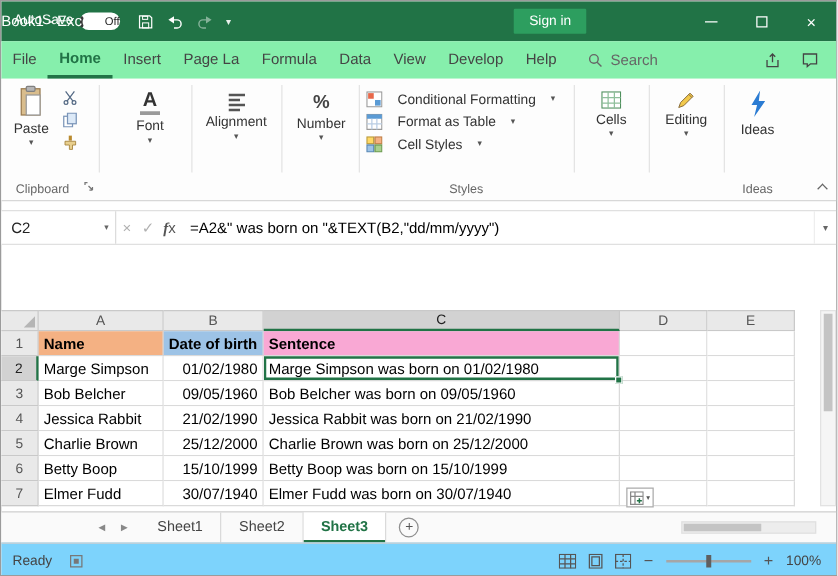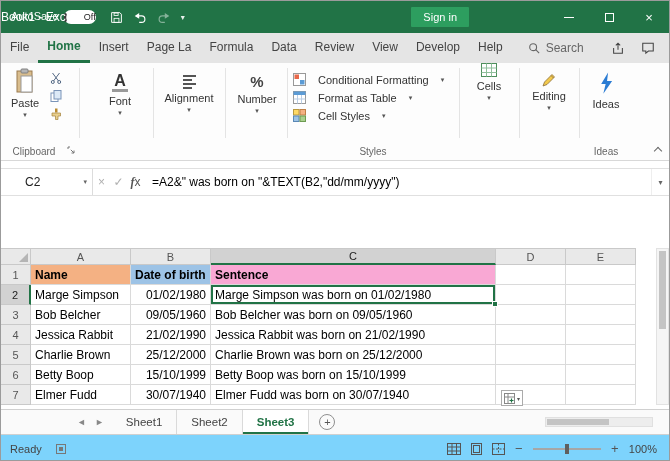--- a/index.html
+++ b/index.html
@@ -18,21 +18,21 @@
   .dimmed{opacity:.45}
   .qat-arrow{font-size:8px;opacity:.9}
   .win-title{position:absolute;left:0;right:0;text-align:left;font-size:12px;pointer-events:none}
   .signin{position:absolute;right:200px;top:6px;height:20px;padding:0 12px;background:#2d9e5f;color:#fff;font-size:11px;display:flex;align-items:center;border-radius:1px}
   .winctl{position:absolute;right:0;top:0;height:32px;display:flex}
   .winctl .wbtn{width:40px;height:32px;display:flex;align-items:center;justify-content:center;font-size:13px}
   .wbtn .minbar{display:block;width:10px;border-top:1px solid #fff}
   .wbtn .maxbox{display:block;width:9px;height:9px;border:1px solid #fff}
 
   
-  .tabrow{position:absolute;top:32px;left:0;right:0;height:30px;background:#e5e5e5;display:flex;align-items:center;font-size:12px;color:#444}
+  .tabrow{position:absolute;top:32px;left:0;right:0;height:30px;background:#86efac;display:flex;align-items:center;font-size:12px;color:#444}
   .rtab{height:30px;line-height:29px;padding:0 9px;white-space:nowrap}
   .rtab.active{color:#217346;font-weight:bold;border-bottom:3px solid #217346;line-height:26px}
   .searchbox{display:flex;align-items:center;gap:6px;margin-left:16px;color:#666}
   .tabrow-right{margin-left:auto;display:flex;align-items:center;gap:16px;padding-right:14px}
 
   
   .ribbon{position:absolute;top:62px;left:0;right:0;height:98px;background:#fdfdfd;border-bottom:1px solid #d8d8d8;font-size:11px;color:#333}
   .rsep{position:absolute;top:5px;bottom:22px;width:1px;background:#e4e4e4}
   .bigbtn{position:absolute;display:flex;flex-direction:column;align-items:center;justify-content:flex-start;gap:3px;text-align:center}
   .bigbtn .blabel{font-size:11px;color:#333}
@@ -42,21 +42,21 @@
   .styles-row{position:absolute;left:292px;width:160px;height:17px;display:flex;align-items:center;gap:12px;font-size:11px;color:#333;white-space:nowrap}
   .fontA{font-size:16px;font-weight:bold;color:#333;line-height:16px;border-bottom:3px solid #9a9a9a;padding:0 2px}
   .alignbars{display:flex;flex-direction:column;gap:2px;align-items:flex-start}
   .alignbars i{display:block;height:2px;background:#555}
   .pct{font-size:15px;color:#444;font-weight:bold}
   .chev-up{display:block;width:6px;height:6px;border-left:1.5px solid #666;border-top:1.5px solid #666;transform:rotate(45deg)}
   .launcher{position:absolute;bottom:4px}
 
   
   .formulabar{position:absolute;top:167px;left:0;right:0;height:28px;background:#fff;border-top:1px solid #e0e0e0;border-bottom:1px solid #e0e0e0;display:flex;align-items:center}
-  .namebox{position:relative;width:92px;height:100%;border-right:1px solid #dcdcdc;font-size:12px;color:#222;display:flex;align-items:center;padding-left:24px}
+  .namebox{position:relative;width:92px;height:100%;border-right:1px solid #dcdcdc;font-size:12px;color:#222;display:flex;align-items:center;padding-left:8px}
   .nb-arrow{position:absolute;right:5px;font-size:7px;color:#666}
   .fb-btn{width:17px;text-align:center;font-size:12px}
   .fb-dim{color:#b0b0b0}
   .fb-fx{font-size:12px;color:#555}
   .fb-fx i{font-family:"Liberation Serif",serif;font-style:italic;font-weight:bold}
   .fb-input{flex:1;font-size:12px;color:#000;padding-left:8px;white-space:nowrap;overflow:hidden}
   .fb-expand{width:18px;text-align:center;font-size:8px;color:#666;border-left:1px solid #eee;align-self:stretch;display:flex;align-items:center;justify-content:center}
 
   
   .grid{position:absolute;top:247px;left:0;width:656px;background:#fff}
@@ -152,21 +152,20 @@
     </div>
   </div>
 
   <div class="tabrow">
     <span class="rtab">File</span>
     <span class="rtab active">Home</span>
     <span class="rtab">Insert</span>
     <span class="rtab">Page La</span>
     <span class="rtab">Formula</span>
     <span class="rtab">Data</span>
-    <span class="rtab">Review</span>
     <span class="rtab">View</span>
     <span class="rtab">Develop</span>
     <span class="rtab">Help</span>
     <span class="searchbox">
       <svg width="12" height="12" viewBox="0 0 14 14">
           <circle cx="6" cy="6" r="4" fill="none" stroke="#666" stroke-width="1.3"></circle>
           <path d="M9 9l4 4" stroke="#666" stroke-width="1.3"></path>
         </svg>
       <span>Search</span>
     </span>
@@ -268,21 +267,21 @@
           <rect x="7" y="0.5" width="5.5" height="5.5" fill="#f4b183" stroke="#c07f46"></rect>
           <rect x="0.5" y="7" width="5.5" height="5.5" fill="#9dc3e6" stroke="#5a88b5"></rect>
           <rect x="7" y="7" width="5.5" height="5.5" fill="#a9d08e" stroke="#6d9b51"></rect>
         </svg>
       <span>Cell Styles</span>
       <span class="caret">▾</span>
     </div>
     <div class="glabel" style="left:292px;width:160px">Styles</div>
     <div class="rsep" style="left:458px"></div>
 
-    <div class="bigbtn" style="left:462px;top:0;width:52px">
+    <div class="bigbtn" style="left:462px;top:10px;width:52px">
       <svg width="16" height="14" viewBox="0 0 16 14">
           <rect x="0.5" y="0.5" width="15" height="13" fill="#fff" stroke="#4e8f5c"></rect>
           <path d="M0.5 5h15M0.5 9.5h15M5.5 0.5v13M10.5 0.5v13" stroke="#8fbf9b" fill="none"></path>
         </svg>
       <span class="blabel">Cells</span>
       <span class="caret">▾</span>
     </div>
     <div class="rsep" style="left:518px"></div>
 
     <div class="bigbtn" style="left:521px;top:10px;width:54px">

